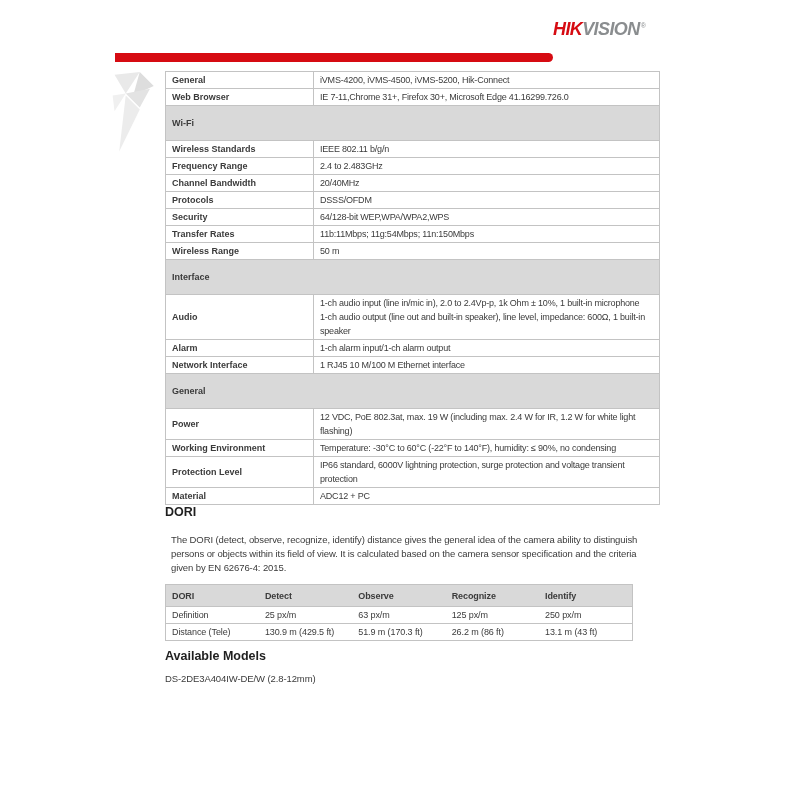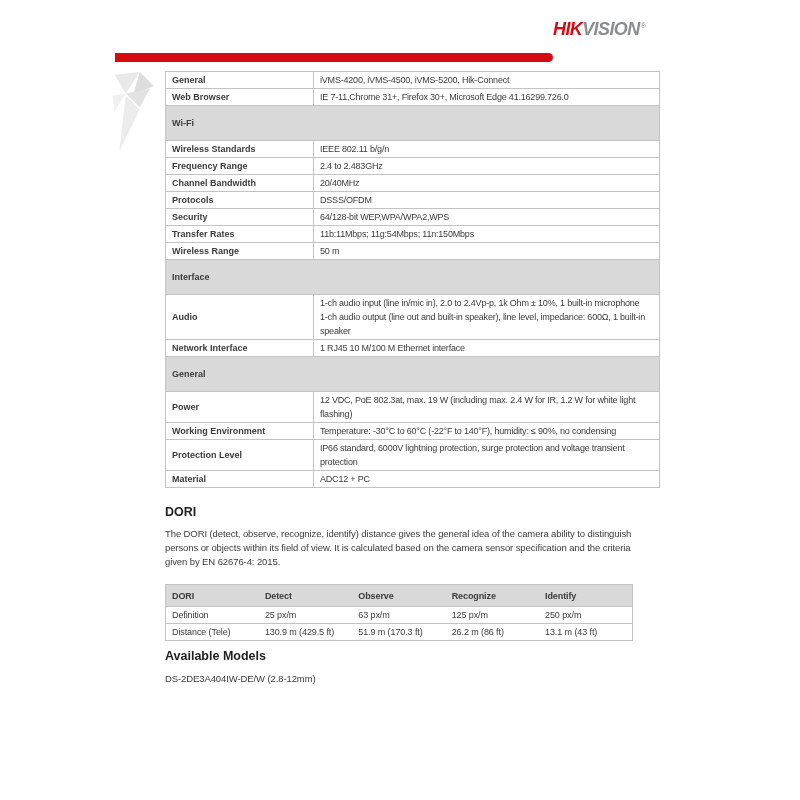--- a/index.html
+++ b/index.html
@@ -49,21 +49,21 @@
   table.spec tr.section-row td{
     background:var(--band-gray,#d9d9d9);
     font-weight:bold;
   }
   
   .sect-heading{
     position:absolute;left:165px;margin:0;
     font-size:12.5px;font-weight:bold;color:#1f1f1f;
   }
   .dori-desc{
-    position:absolute;top:527px;left:165px;width:472px;margin:0;
+    position:absolute;top:527px;left:165px;width:472px;margin:6px;
     font-size:9.5px;line-height:14px;letter-spacing:-0.1px;
   }
   table.dori{
     position:absolute;top:584px;left:165px;
     width:468px;border-collapse:collapse;table-layout:fixed;
     font-size:9px;
     border:1px solid var(--border-gray,#c3c3c3);
   }
   table.dori th, table.dori td{
     border-top:1px solid var(--border-gray,#c3c3c3);
@@ -138,20 +138,24 @@
           <td class="lbl">Wireless Range</td>
           <td class="val">50 m</td>
         </tr>
         <tr class="section-row">
           <td colspan="2">Interface</td>
         </tr>
         <tr>
           <td class="lbl">Audio</td>
           <td class="val">1-ch audio input (line in/mic in), 2.0 to 2.4Vp-p, 1k Ohm ± 10%, 1 built-in microphone
 1-ch audio output (line out and built-in speaker), line level, impedance: 600Ω, 1 built-in speaker</td>
+        </tr>
+        <tr>
+          <td class="lbl">Alarm</td>
+          <td class="val">1-ch alarm input/1-ch alarm output</td>
         </tr>
         <tr>
           <td class="lbl">Network Interface</td>
           <td class="val">1 RJ45 10 M/100 M Ethernet interface</td>
         </tr>
         <tr class="section-row">
           <td colspan="2">General</td>
         </tr>
         <tr>
           <td class="lbl">Power</td>

